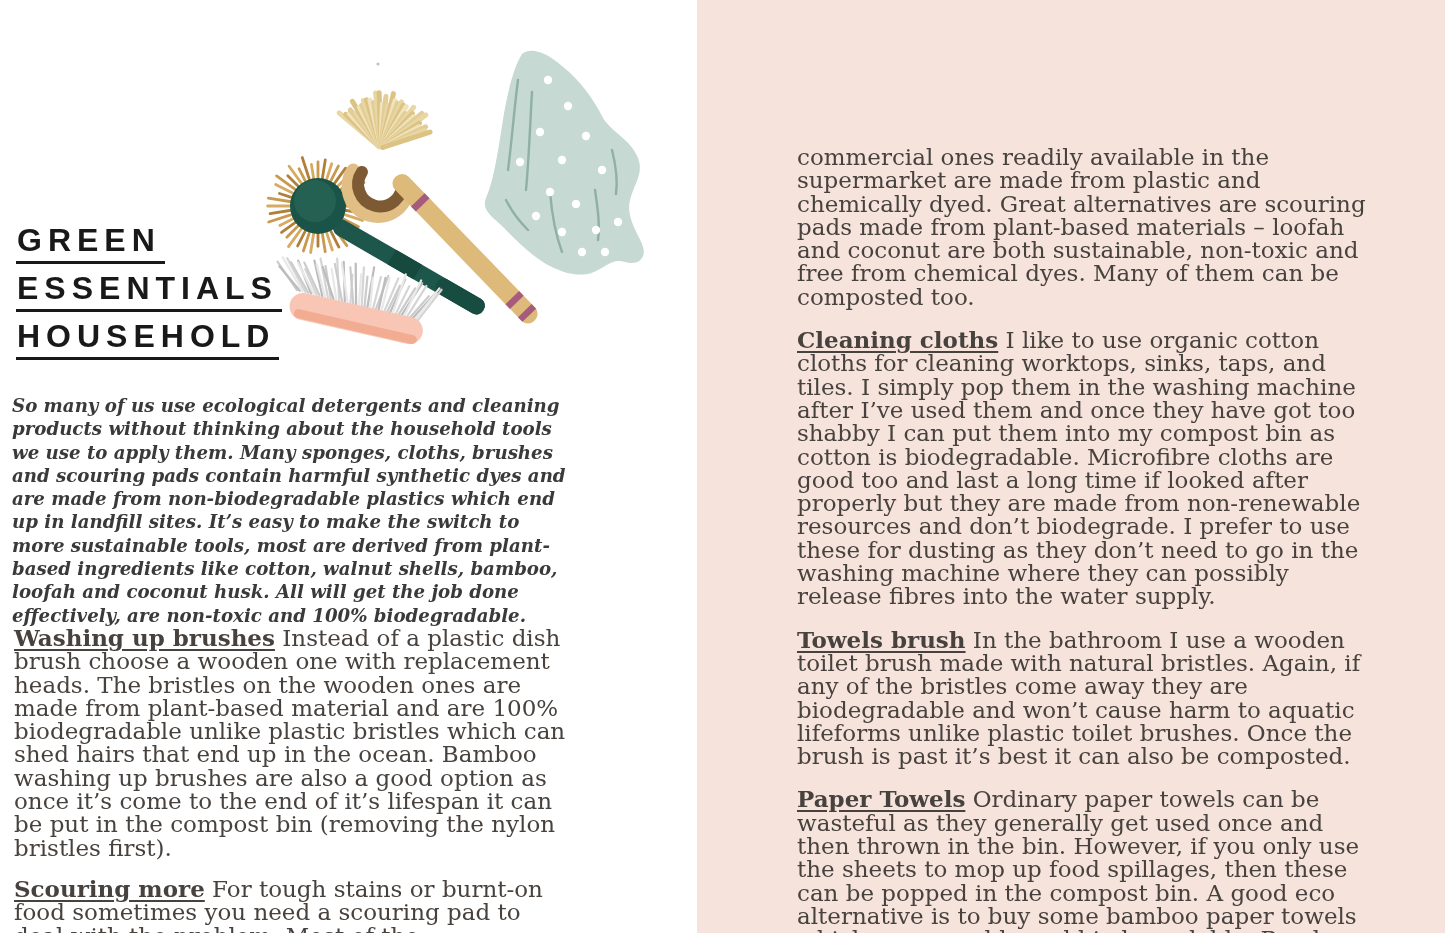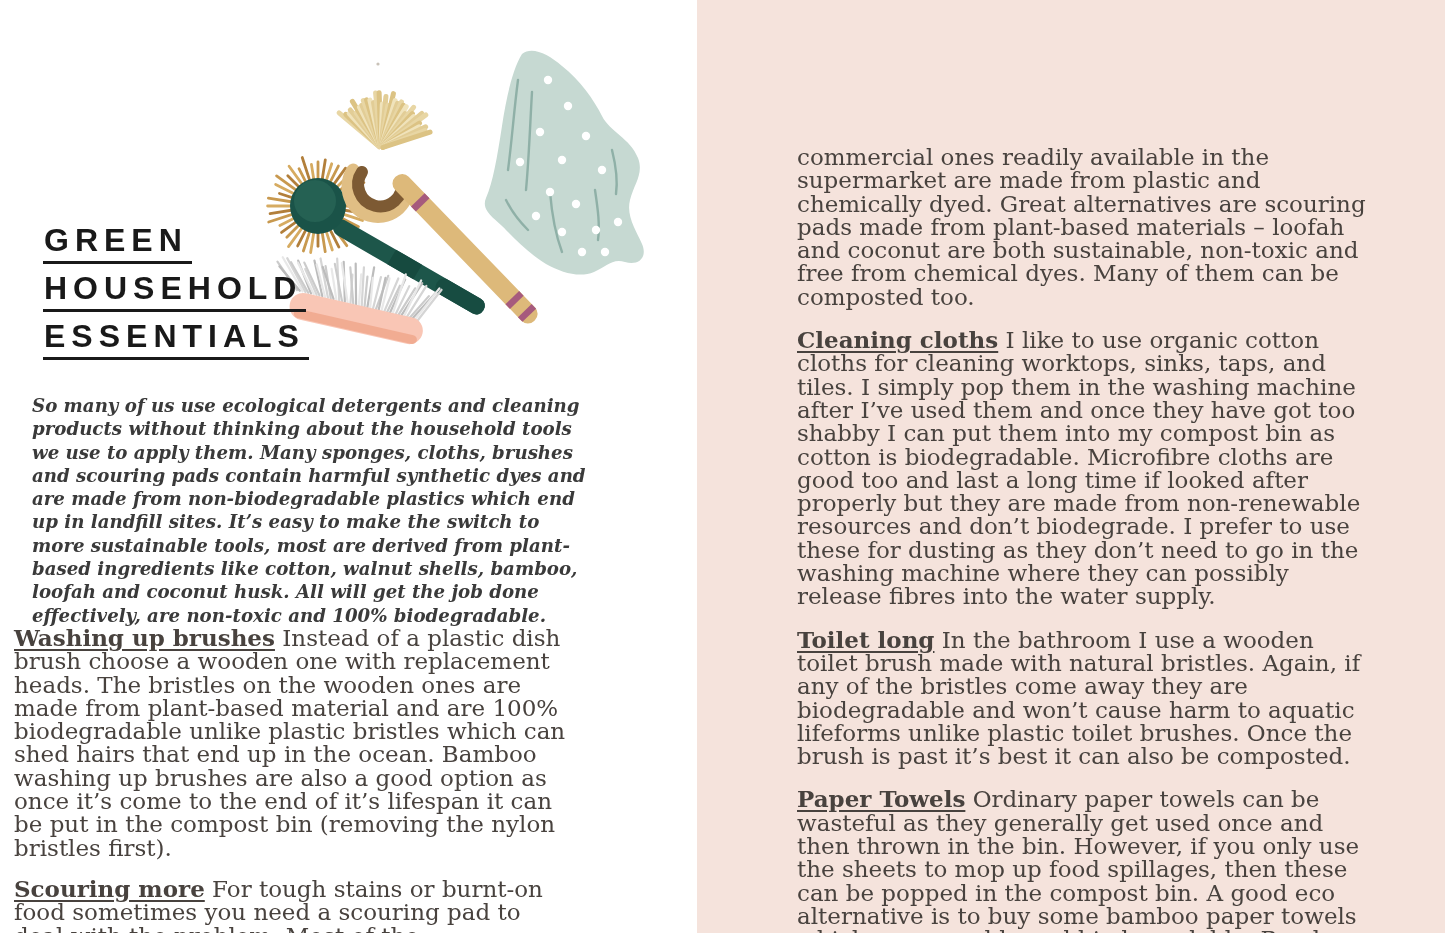--- a/index.html
+++ b/index.html
@@ -7,30 +7,30 @@
     position:relative;width:1445px;height:933px;background:#ffffff;overflow:hidden;
     font-family:"DejaVu Serif","Liberation Serif",serif;
   }
   .right-page{
     position:absolute;left:697px;top:0;width:748px;height:933px;background:#f5e3dc;
   }
   
   .title{
     position:absolute;left:16px;top:224px;
     font-family:"Liberation Sans","DejaVu Sans",sans-serif;
-    font-weight:700;color:#191919;margin-left:27px;
+    font-weight:700;color:#191919;
   }
   .tline{
     display:table;font-size:32px;line-height:1;letter-spacing:6px;
     padding:0 4px 5px 1px;border-bottom:3.5px solid #191919;margin:0 0 8px 0;
     white-space:nowrap;
   }
   
   .intro{
-    position:absolute;left:32px;top:394px;width:560px;
+    position:absolute;left:12px;top:394px;width:560px;
     font-style:italic;font-weight:700;font-size:18.2px;line-height:23.3px;
     color:#3a3a3a;margin:0;
   }
   .paras-left{position:absolute;left:14px;top:626px;width:558px;}
   .paras-right{position:absolute;left:797px;top:146px;width:576px;}
   p.para{margin:0 0 17px 0;font-size:23px;line-height:23.3px;color:#48423e;}
   .paras-right p.para{margin-bottom:19px;}
   .phead{
     font-weight:700;text-decoration:underline;
     text-decoration-thickness:1.6px;text-underline-offset:3px;
@@ -238,31 +238,31 @@
         </g>
       <g transform="rotate(12.8 40 263)">
         <rect x="40" y="250" width="136" height="27" rx="13.5" fill="#f9c6b5"></rect>
         <rect x="46" y="267" width="126" height="9" rx="4.5" fill="#f0a78c" opacity="0.85"></rect>
       </g>
     </g>
   </svg>
 
   <div class="title">
     <div class="tline">GREEN</div>
+    <div class="tline">ESSENTIALS</div>
     <div class="tline">HOUSEHOLD</div>
-    <div class="tline">ESSENTIALS</div>
   </div>
 
   <p class="intro">So many of us use ecological detergents and cleaning products without thinking about the household tools we use to apply them. Many sponges, cloths, brushes and scouring pads contain harmful synthetic dyes and are made from non-biodegradable plastics which end up in landfill sites. It’s easy to make the switch to more sustainable tools, most are derived from plant-based ingredients like cotton, walnut shells, bamboo, loofah and coconut husk. All will get the job done effectively, are non-toxic and 100% biodegradable.</p>
 
   <div class="paras-left" id="left-paras">
       <p class="para"><span class="phead">Washing up brushes</span> Instead of a plastic dish brush choose a wooden one with replacement heads. The bristles on the wooden ones are made from plant-based material and are 100% biodegradable unlike plastic bristles which can shed hairs that end up in the ocean. Bamboo washing up brushes are also a good option as once it’s come to the end of it’s lifespan it can be put in the compost bin (removing the nylon bristles first).</p>
       <p class="para"><span class="phead">Scouring more</span> For tough stains or burnt-on food sometimes you need a scouring pad to deal with the problem. Most of the</p>
     </div>
 
   <div class="paras-right" id="right-paras">
       <p class="para">commercial ones readily available in the supermarket are made from plastic and chemically dyed. Great alternatives are scouring pads made from plant-based materials – loofah and coconut are both sustainable, non-toxic and free from chemical dyes. Many of them can be composted too.</p>
       <p class="para"><span class="phead">Cleaning cloths</span> I like to use organic cotton cloths for cleaning worktops, sinks, taps, and tiles. I simply pop them in the washing machine after I’ve used them and once they have got too shabby I can put them into my compost bin as cotton is biodegradable. Microfibre cloths are good too and last a long time if looked after properly but they are made from non-renewable resources and don’t biodegrade. I prefer to use these for dusting as they don’t need to go in the washing machine where they can possibly release fibres into the water supply.</p>
-      <p class="para"><span class="phead">Toilet long</span> In the bathroom I use a wooden toilet brush made with natural bristles. Again, if any of the bristles come away they are biodegradable and won’t cause harm to aquatic lifeforms unlike plastic toilet brushes. Once the brush is past it’s best it can also be composted.</p>
+      <p class="para"><span class="phead">Towels brush</span> In the bathroom I use a wooden toilet brush made with natural bristles. Again, if any of the bristles come away they are biodegradable and won’t cause harm to aquatic lifeforms unlike plastic toilet brushes. Once the brush is past it’s best it can also be composted.</p>
       <p class="para"><span class="phead">Paper Towels</span> Ordinary paper towels can be wasteful as they generally get used once and then thrown in the bin. However, if you only use the sheets to mop up food spillages, then these can be popped in the compost bin. A good eco alternative is to buy some bamboo paper towels which are reusable and biodegradable. Bamboo is extremely strong and will soak up over ten times what regular towels can.  You simply mop up any spillages or use it for cleaning and then pop it in the washing machine. When it’s come to the end of it’s lifespan, you can add it to the compost bin too.</p>
     </div>
 
 </div>
 
 </body></html>

